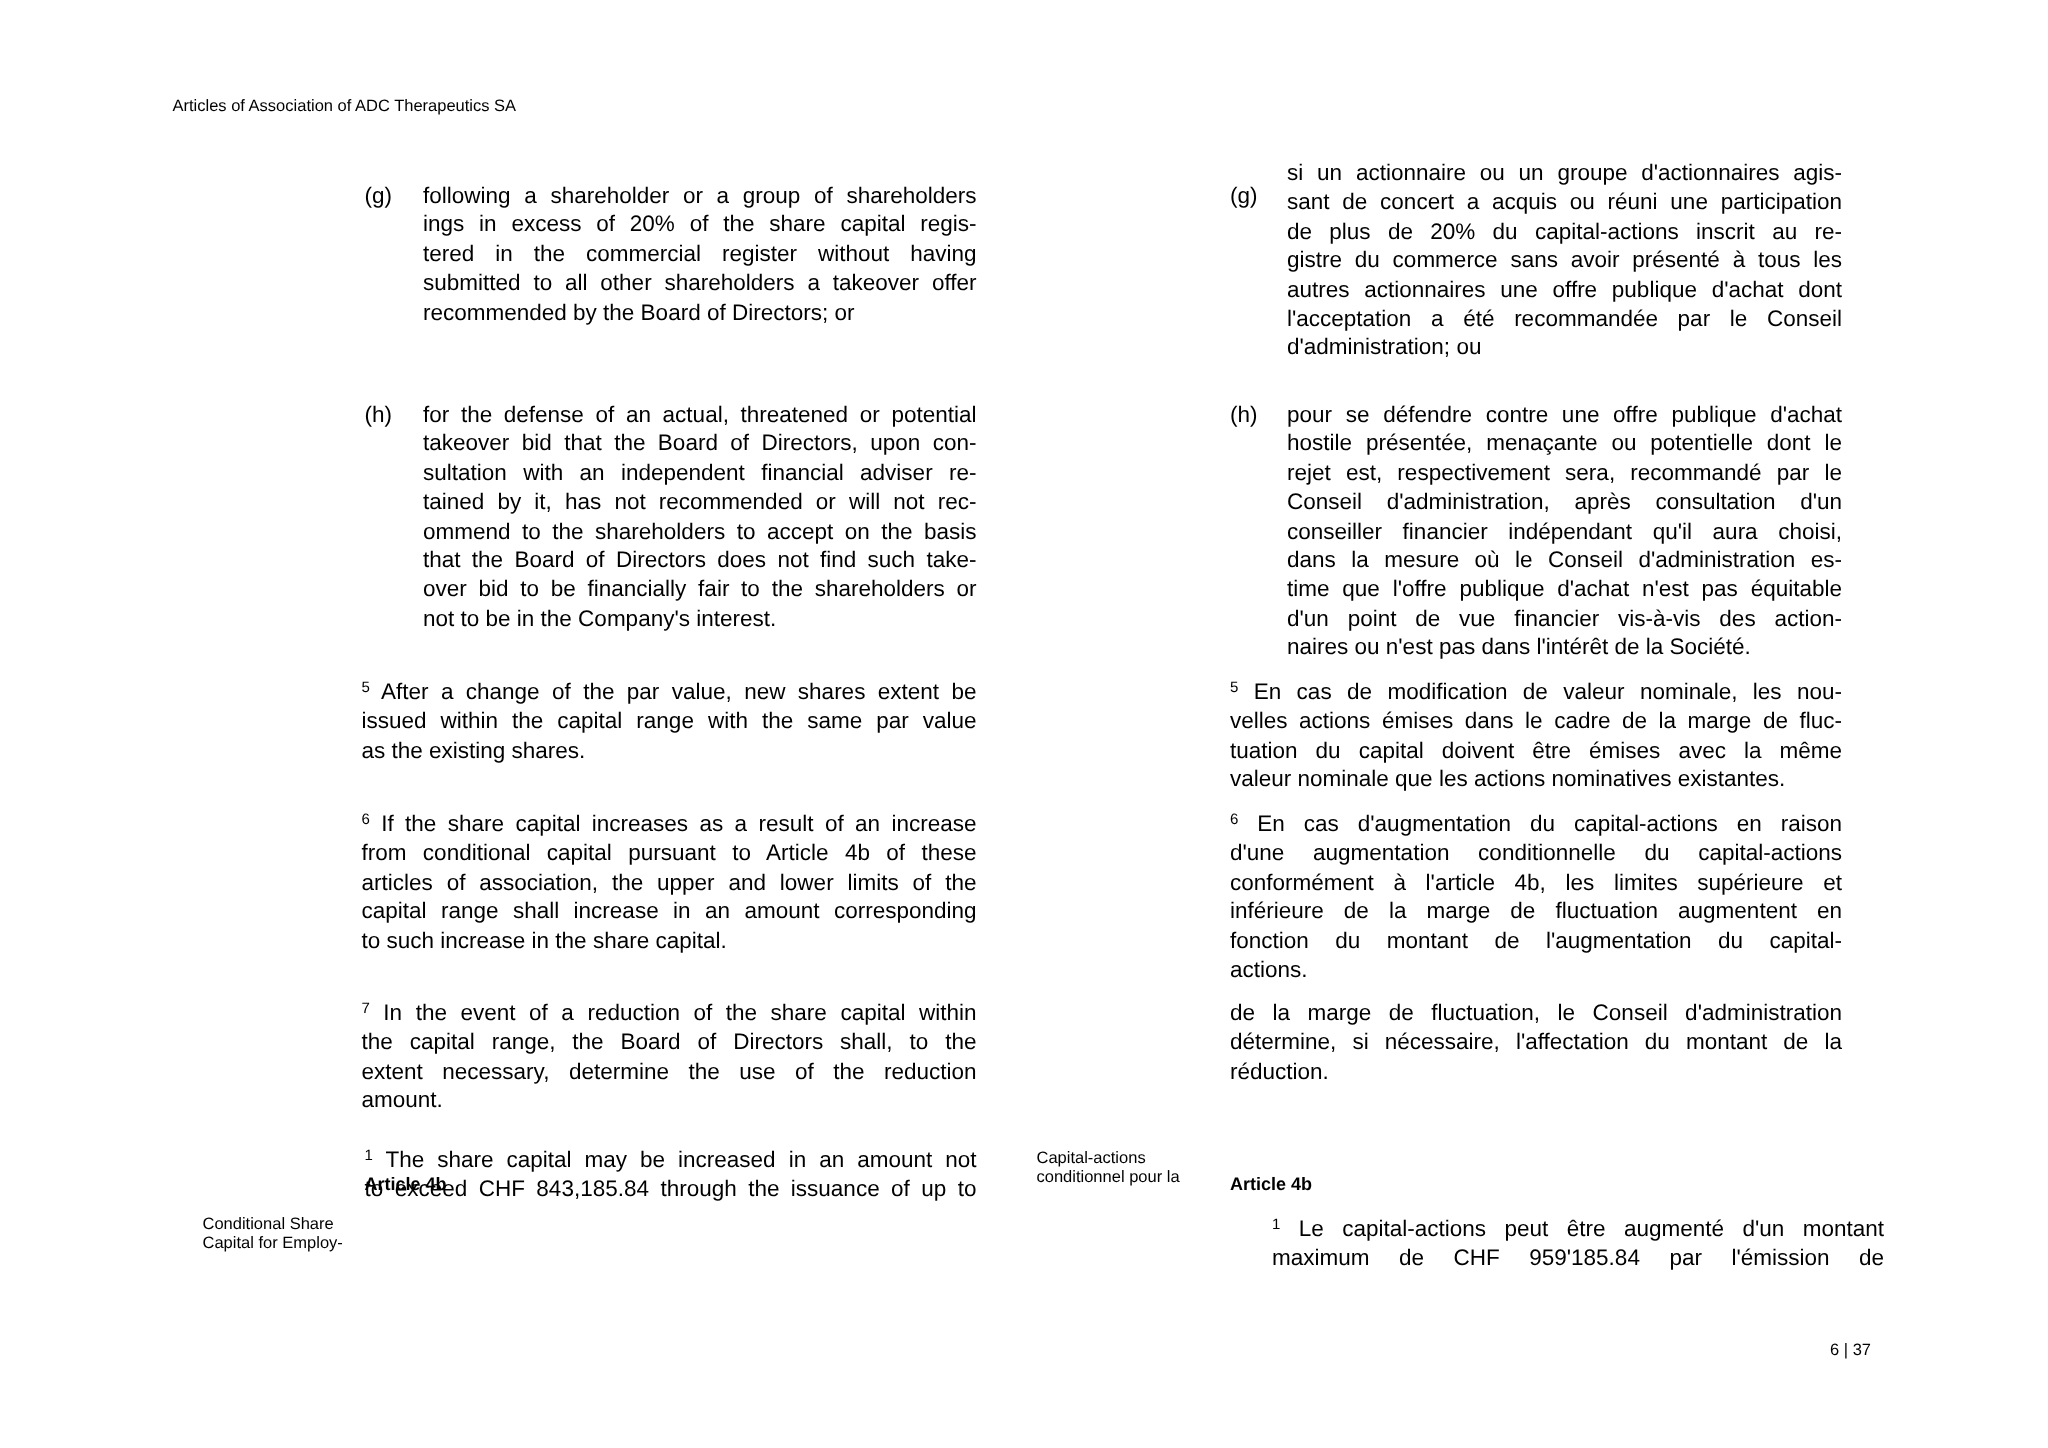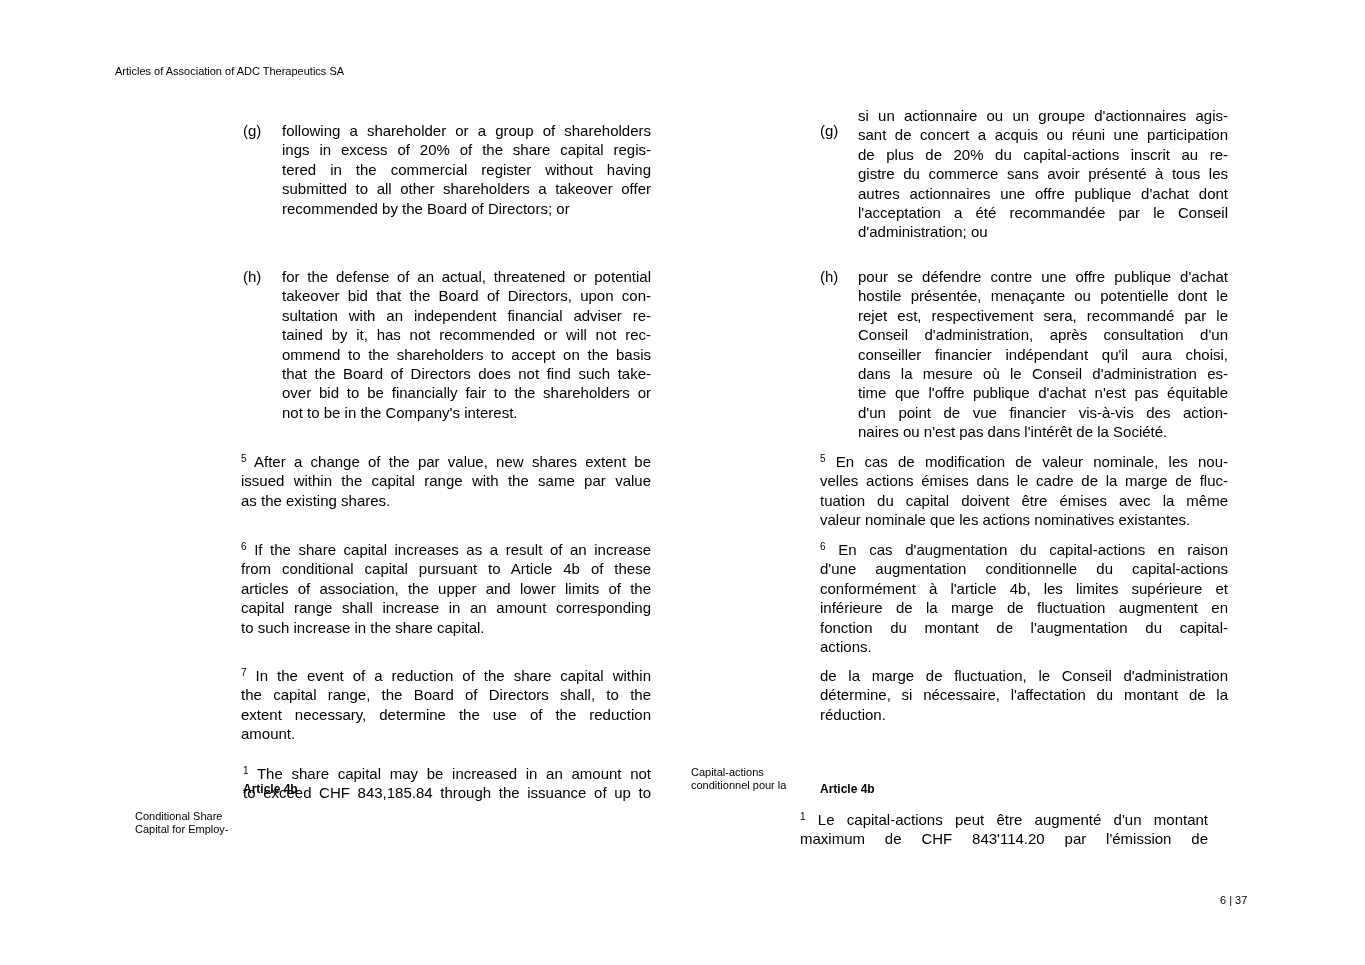--- a/index.html
+++ b/index.html
@@ -116,18 +116,18 @@
   <span class="line">de la marge de fluctuation, le Conseil d'administration</span>
   <span class="line">détermine, si nécessaire, l'affectation du montant de la</span>
   <span class="line last">réduction.</span>
 </div>
 
 <div class="heading" style="left:820px; top:782px;">Article 4b</div>
 <div class="margin" style="left:691px; top:766px;">
   <div>Capital-actions</div>
   <div>conditionnel pour la</div>
 </div>
-<div class="block" style="left:800px; top:810px; width:408px;">
+<div class="block" style="left:848px; top:810px; width:408px;">
   <span class="line"><sup>1</sup><span> Le capital-actions peut être augmenté d'un montant</span></span>
-  <span class="line">maximum de CHF 843'114.20 par l'émission de</span>
+  <span class="line">maximum de CHF 959'185.84 par l'émission de</span>
 </div>
 
 <div class="pagenum">6 | 37</div>
 
 </body></html>

